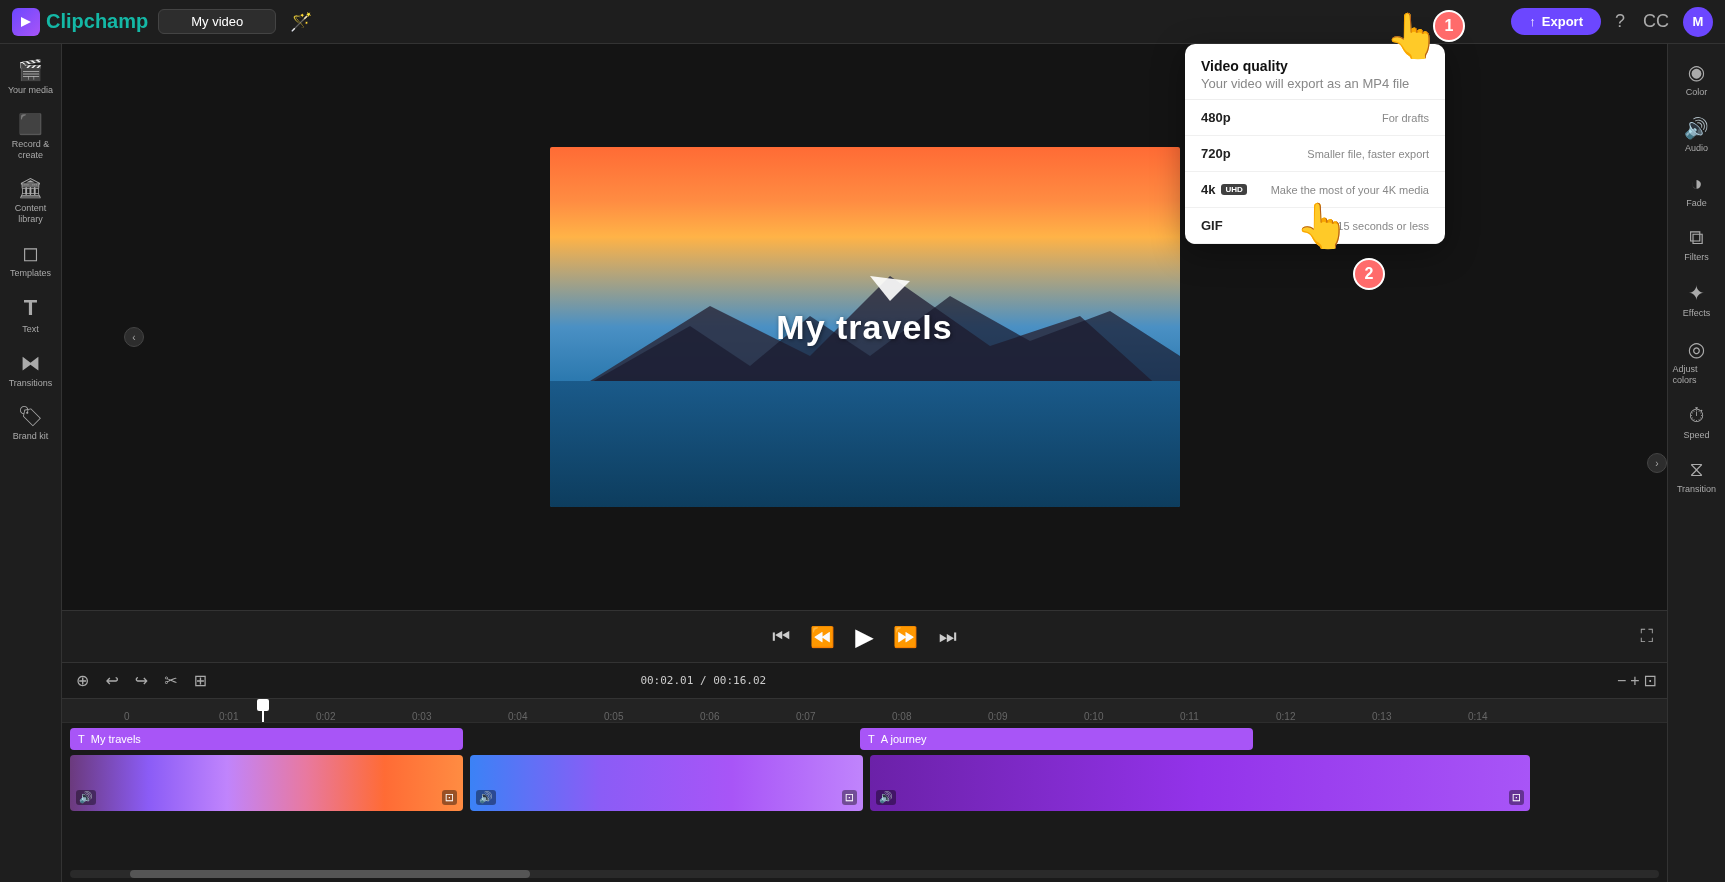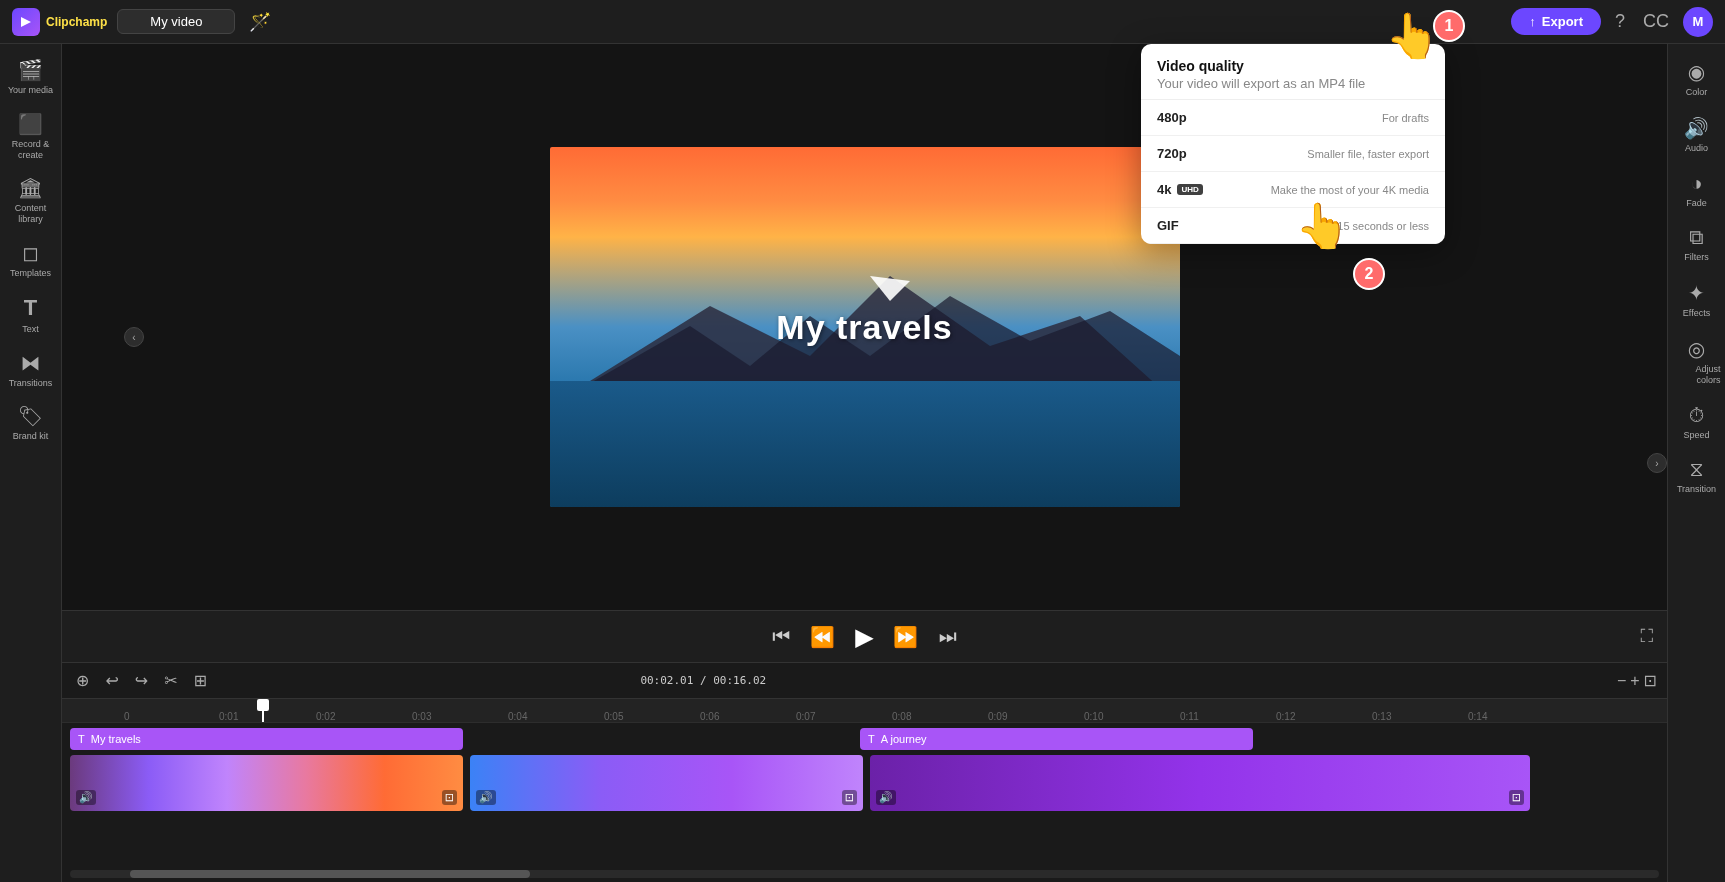--- a/index.html
+++ b/index.html
@@ -7,21 +7,21 @@
 
     
     .topbar {
       width: 100%; height: 44px; background: #1e1e1e;
       display: flex; align-items: center; justify-content: space-between;
       padding: 0 12px; border-bottom: 1px solid #333;
     }
     .topbar-left { display: flex; align-items: center; gap: 10px; }
     .logo { display: flex; align-items: center; gap: 6px; }
     .logo-icon { width: 28px; height: 28px; background: linear-gradient(135deg, #6c47ff, #a855f7); border-radius: 6px; display: flex; align-items: center; justify-content: center; }
-    .logo-text { color: #fde047; font-size: 12px; font-weight: 600; }
+    .logo-text { color: #14b8a6; font-size: 20px; font-weight: 600; }
     .video-title-btn {
       background: #2d2d2d; border: 1px solid #444; color: #fff;
       padding: 4px 32px; border-radius: 6px; font-size: 13px; cursor: pointer;
     }
     .topbar-right { display: flex; align-items: center; gap: 10px; }
     .export-btn {
       background: #6c47ff; color: #fff; border: none;
       padding: 6px 18px; border-radius: 20px; font-size: 13px;
       font-weight: 600; cursor: pointer; display: flex; align-items: center; gap: 6px;
     }
@@ -171,35 +171,35 @@
       width: 58px; background: #1e1e1e; display: flex; flex-direction: column;
       align-items: center; padding: 8px 0; gap: 2px; border-left: 1px solid #333;
       flex-shrink: 0;
     }
     .rp-item {
       width: 52px; display: flex; flex-direction: column; align-items: center;
       justify-content: center; padding: 8px 2px; border-radius: 8px; cursor: pointer;
       gap: 3px; color: #aaa;
     }
     .rp-item .ri-icon { font-size: 20px; }
-    .rp-item .ri-label { font-size: 9px; text-align: right; line-height: 1.2; }
+    .rp-item .ri-label { font-size: 9px; text-align: left; line-height: 1.2; }
 
     
     .rp-collapse {
       position: absolute; right: 58px; top: 50%;
       background: #2d2d2d; border: 1px solid #444; border-radius: 50%;
       width: 20px; height: 20px; display: flex; align-items: center; justify-content: center;
       cursor: pointer; z-index: 10; color: #aaa; font-size: 10px;
     }
 
     
     .quality-dropdown {
       position: absolute; top: 44px; right: 280px;
       background: #fff; color: #333; border-radius: 10px;
-      width: 304px; box-shadow: 0 8px 32px rgba(0,0,0,0.35);
+      width: 260px; box-shadow: 0 8px 32px rgba(0,0,0,0.35);
       z-index: 100; overflow: hidden;
     }
     .qd-header { padding: 14px 16px 8px; border-bottom: 1px solid #eee; }
     .qd-title { font-size: 14px; font-weight: 700; color: #111; }
     .qd-subtitle { font-size: 13px; color: #888; margin-top: 2px; }
     .qd-option {
       display: flex; align-items: center; justify-content: space-between;
       padding: 10px 16px; font-size: 13px; color: #222; cursor: pointer;
       border-bottom: 1px solid #f0f0f0;
     }

